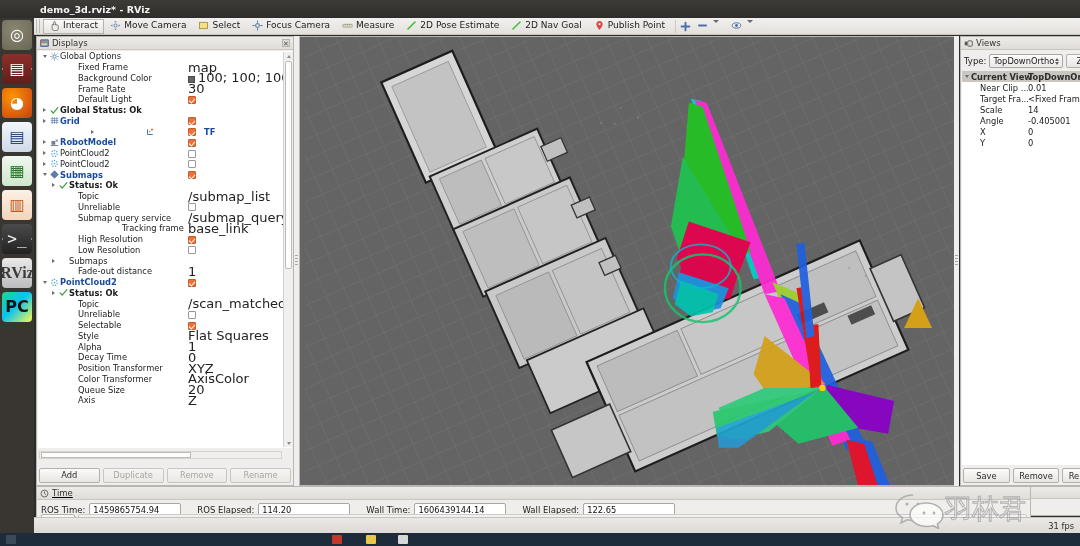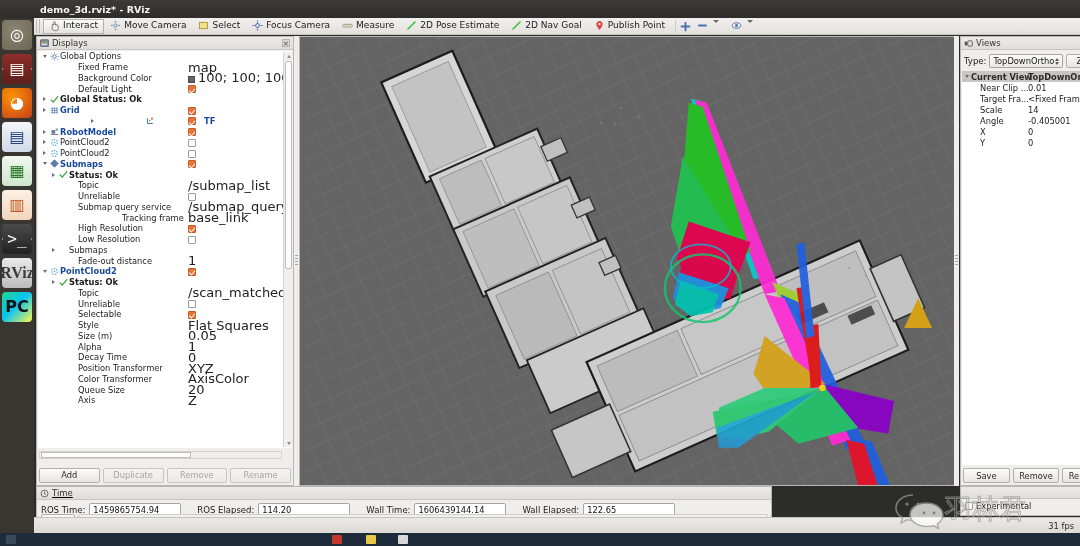--- a/index.html
+++ b/index.html
@@ -207,21 +207,21 @@
   
   #exp-strip {
     position: absolute; left: 926px; top: 486px; width: 152px; height: 30px;
     background: #f0eeec; border: 1px solid #b9b5b0; overflow:hidden;
   }
   #exp-strip .exp-title { height:12px; display:flex; align-items:center; padding:0 3px; font-size:8px; color:#444;
     background: linear-gradient(#edebe8,#e0ddd9); border-bottom:1px solid #c9c5c0;}
   #exp-strip .exp-row { display:flex; align-items:center; gap:3px; padding: 2px 4px; font-size:8.3px; color:#1b1b1b; }
 
   
-  #time-panel { left: 2px; top: 486px; width: 736px; height: 45px; text-decoration: underline; }
+  #time-panel { left: 2px; top: 486px; width: 995px; height: 45px; text-decoration: underline; }
   #time-fields {
     position: absolute; left: 4px; top: 16px; display: flex; align-items: center; gap: 4px;
     font-size: 8.5px; color: #1b1b1b;
   }
   .tfield {
     height: 14px; background: #fff; border: 1px solid #a9a5a0; border-radius: 2px;
     display: flex; align-items: center; padding: 0 3px; font-size: 8.3px; color:#111;
   }
   #time-reset {
     position: absolute; left: 4px; bottom: 3px; width: 34px; height: 13px;
@@ -447,20 +447,27 @@
               <span class="indent" style="width: 20px;"></span>
               <span class="arrow"></span>
               <span class="rowico"></span>
               <span class="label">Background Color</span>
               <span class="valcell"><span class="swatch" style="background: rgb(100, 100, 100);"></span><span>100; 100; 100</span></span>
             </div>
             <div class="row" style="position: relative;">
               <span class="indent" style="width: 20px;"></span>
               <span class="arrow"></span>
               <span class="rowico"></span>
+              <span class="label">Frame Rate</span>
+              <span class="valcell">30</span>
+            </div>
+            <div class="row" style="position: relative;">
+              <span class="indent" style="width: 20px;"></span>
+              <span class="arrow"></span>
+              <span class="rowico"></span>
               <span class="label">Default Light</span>
               <span class="valcell"><span class="chk on"></span></span>
             </div>
             <div class="row" style="position: relative;">
               <span class="indent" style="width: 2px;"></span>
               <span class="arrow closed">
                 <i></i>
               </span>
               <span class="rowico">
                 <svg viewBox="0 0 12 12" width="9" height="9">
@@ -693,27 +700,20 @@
               <span class="rowico"></span>
               <span class="label">Selectable</span>
               <span class="valcell"><span class="chk on"></span></span>
             </div>
             <div class="row" style="position: relative;">
               <span class="indent" style="width: 20px;"></span>
               <span class="arrow"></span>
               <span class="rowico"></span>
               <span class="label">Style</span>
               <span class="valcell">Flat Squares</span>
-            </div>
-            <div class="row" style="position: relative;">
-              <span class="indent" style="width: 20px;"></span>
-              <span class="arrow"></span>
-              <span class="rowico"></span>
-              <span class="label">Size (m)</span>
-              <span class="valcell">0.05</span>
             </div>
             <div class="row" style="position: relative;">
               <span class="indent" style="width: 20px;"></span>
               <span class="arrow"></span>
               <span class="rowico"></span>
               <span class="label">Alpha</span>
               <span class="valcell">1</span>
             </div>
             <div class="row" style="position: relative;">
               <span class="indent" style="width: 20px;"></span>

